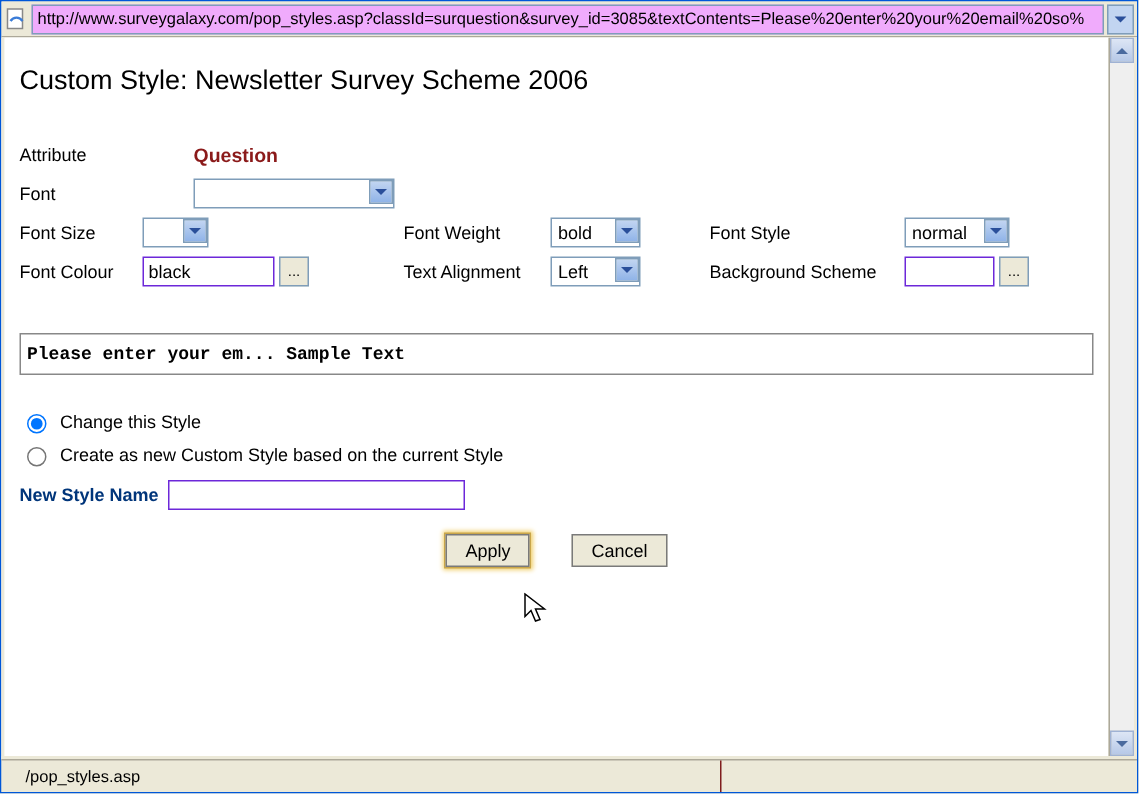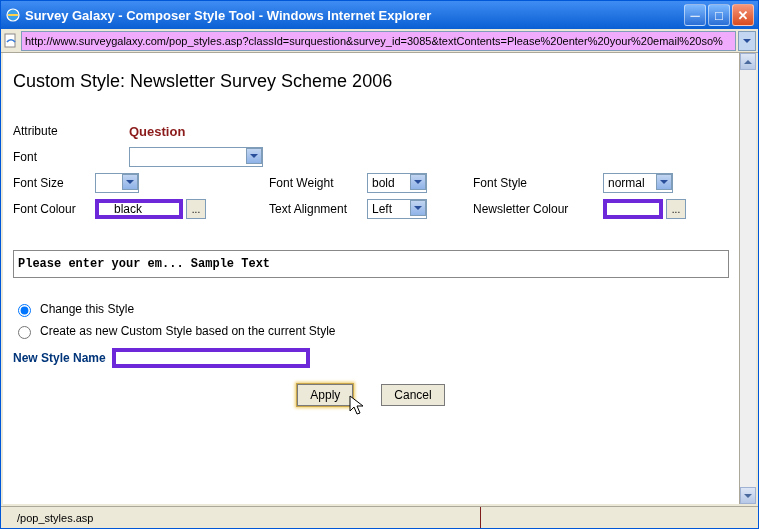--- a/index.html
+++ b/index.html
@@ -27,21 +27,21 @@
   .attrval { color:#8b1a1a; font-weight:bold; font-size:13px;}
   select.combo { border:1px solid #7f9db9; background:#fff; height:20px; font-size:12px; }
   .combo-wrap { display:inline-block; position:relative;}
   .combo-arrow { position:absolute; right:1px; top:1px; width:16px; height:16px; background:linear-gradient(to bottom,#c2d5f1,#8fb3e8); border:1px solid #7f9db9; pointer-events:none; display:flex; align-items:center; justify-content:center; color:#2a4f9a; font-size:9px;}
   .triplecol { display:flex; align-items:center; height:26px;}
   .col { display:flex; align-items:center;}
   .col1 { width:256px;}
   .col2 { width:204px;}
   .col2 .lbl { width:98px;}
   .col3 .lbl { width:130px;}
-  input.text { border:4px solid #6d28d9; height:20px; padding:1px 15px; font-size:12px; background:#fff;}
+  input.text { border:1px solid #6d28d9; height:20px; padding:1px 3px; font-size:12px; background:#fff;}
   .browse { width:20px; height:20px; border:1px solid #7f9db9; background:#ece9d8; margin-left:3px; display:flex; align-items:center; justify-content:center; font-size:10px; cursor:pointer;}
   .preview { margin-top:28px; border:1px solid #888; padding:6px 4px; font-family:"Courier New",monospace; font-weight:bold; font-size:12px; background:#fff;}
   .radios { margin-top:20px;}
   .radios label { display:flex; align-items:center; height:22px; gap:6px; font-size:12px;}
   .newname { margin-top:6px; display:flex; align-items:center; gap:6px;}
   .newname .nl { color:#00357a; font-weight:bold; font-size:12px;}
   .btns { margin-top:16px; display:flex; gap:28px; justify-content:center; width:430px; margin-left:auto; margin-right:auto;}
   button.action { height:22px; padding:0 12px; border:1px solid #7a7a7a; background:#ece9d8; font-size:12px; cursor:pointer;}
   button.action.apply { box-shadow:0 0 0 1px #c9a64a, 0 0 3px 2px #f0cf6b; }
   .statusbar { height:22px; background:#ece9d8; border-top:1px solid #aca899; display:flex; align-items:center; font-size:11px;}
@@ -51,33 +51,20 @@
   .cursor { position:absolute; left:348px; top:394px; pointer-events:none; }
   .ie-e { width:16px; height:16px; }
   svg.arr { width:8px; height:8px; }
   .resize-grip { width:16px; display:flex; align-items:flex-end; justify-content:flex-end; padding:2px;}
 </style>
 </head>
 <body>
 
 <div class="window">
 
-  <div class="titlebar">
-    <span class="ico">
-      <svg class="ie-e" viewBox="0 0 16 16">
-          <circle cx="8" cy="8" r="6" fill="#3aa0e8" stroke="#fff" stroke-width="1.2"></circle>
-          <path d="M3 8h10" stroke="#ffd24a" stroke-width="2"></path>
-        </svg>
-    </span>
-    <span>Survey Galaxy - Composer Style Tool - Windows Internet Explorer</span>
-    <span class="spacer"></span>
-    <div class="winbtn min">─</div>
-    <div class="winbtn max">□</div>
-    <div class="winbtn close">✕</div>
-  </div>
 
   <div class="addrbar">
     <span class="addrico">
       <svg viewBox="0 0 16 16">
           <rect x="2" y="1" width="10" height="13" fill="#fff" stroke="#888"></rect>
           <path d="M4 9c2-3 6-3 8 0" fill="none" stroke="#3a7cd8" stroke-width="1.6"></path>
         </svg>
     </span>
     <input class="addrinput" value="http://www.surveygalaxy.com/pop_styles.asp?classId=surquestion&amp;survey_id=3085&amp;textContents=Please%20enter%20your%20email%20so%" style="">
     <div class="addrdrop">
@@ -157,21 +144,21 @@
             <span class="combo-wrap">
               <select class="combo" style="width:60px"><option>Left</option></select>
               <span class="combo-arrow">
                   <svg class="arr" viewBox="0 0 8 8">
                     <path d="M0 2l4 4 4-4z" fill="#2a4f9a"></path>
                   </svg>
                 </span>
             </span>
           </div>
           <div class="col col3">
-            <span class="lbl">Newsletter Colour</span>
+            <span class="lbl">Background Scheme</span>
             <input class="text" style="width: 60px;" value="">
             <div class="browse">...</div>
           </div>
         </div>
       </div>
 
       <div class="preview">Please enter your em... Sample Text</div>
 
       <div class="radios">
         <label>

